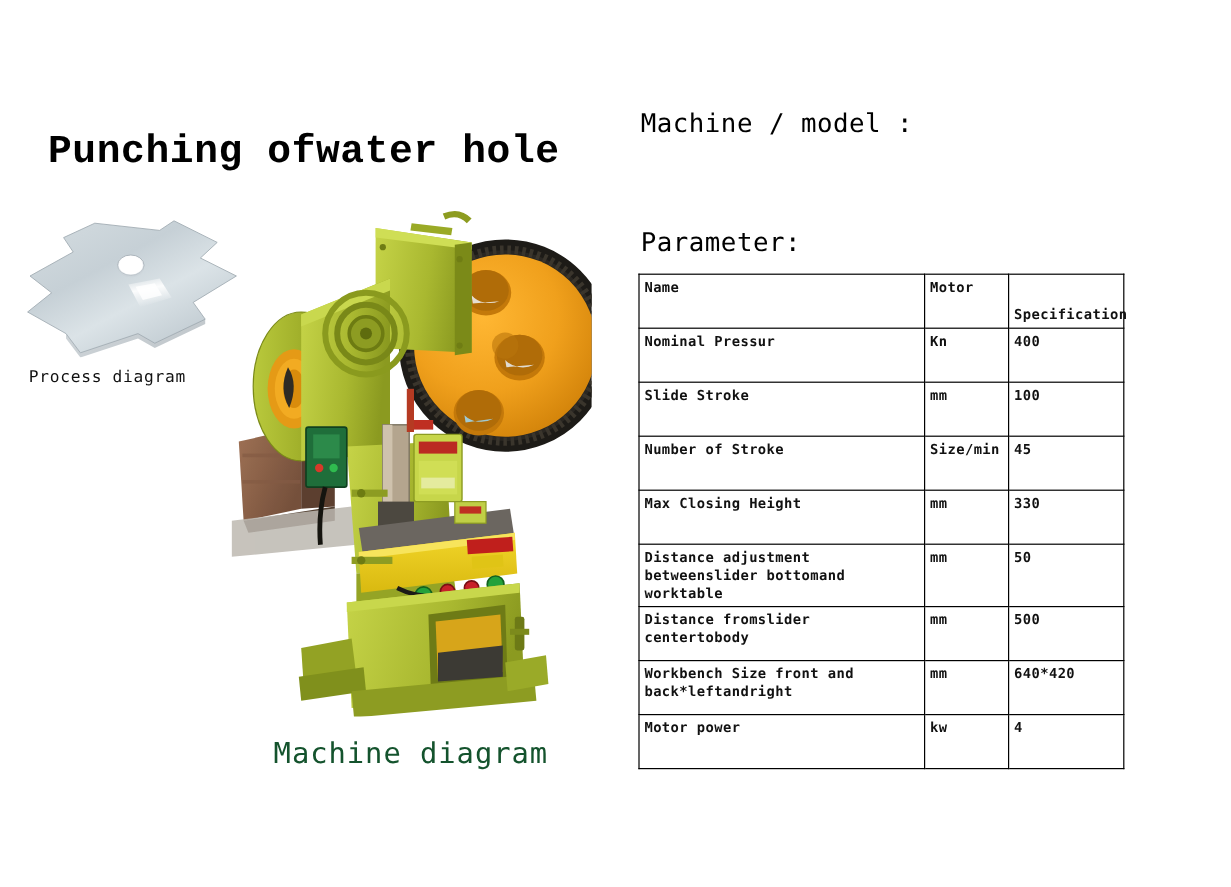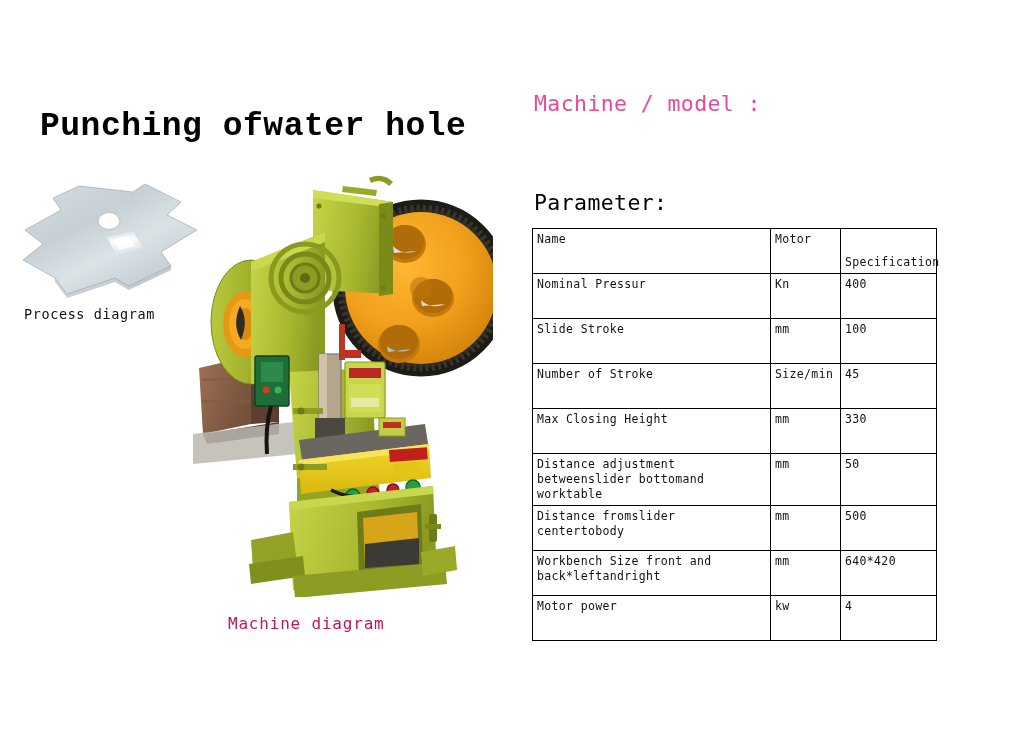--- a/index.html
+++ b/index.html
@@ -50,35 +50,35 @@
     position: absolute;
     left: 193px;
     top: 172px;
     width: 300px;
     height: 425px;
   }
   #machine-caption {
     position: absolute;
     left: 228px;
     top: 614px;
-    font-size: 16px;
+    font-size: 24px;
     letter-spacing: 0.8px;
-    color: #be185d;
+    color: #14532d;
     white-space: nowrap;
   }
 
   
   #model-block {
     position: absolute;
     left: 534px;
     top: 86px;
     font-size: 21.5px;
     line-height: 36px;
     letter-spacing: 0.4px;
-    color: #ec4899;
+    color: #000000;
     white-space: nowrap;
   }
   #param-label {
     position: absolute;
     left: 534px;
     top: 190px;
     font-size: 21.5px;
     letter-spacing: 0.4px;
     color: #000;
   }
@@ -99,21 +99,21 @@
   }
   table.spec col.c-name { width: 238px; }
   table.spec col.c-unit { width: 70px; }
   table.spec col.c-spec { width: 96px; }
 
   table.spec td, table.spec th {
     border: 1.6px solid #000;
     padding: 3px 5px 3px 4px;
     vertical-align: top;
     text-align: left;
-    font-weight: normal;
+    font-weight: bold;
     line-height: 15px;
     overflow: visible;
     white-space: normal;
   }
   table.spec tr.hdr td { height: 38px; }
   table.spec tr.body td { height: 38px; margin-left: 34px; }
 
   .hdr-name { font-weight: bold; }
   .hdr-spec {
     vertical-align: bottom !important;

